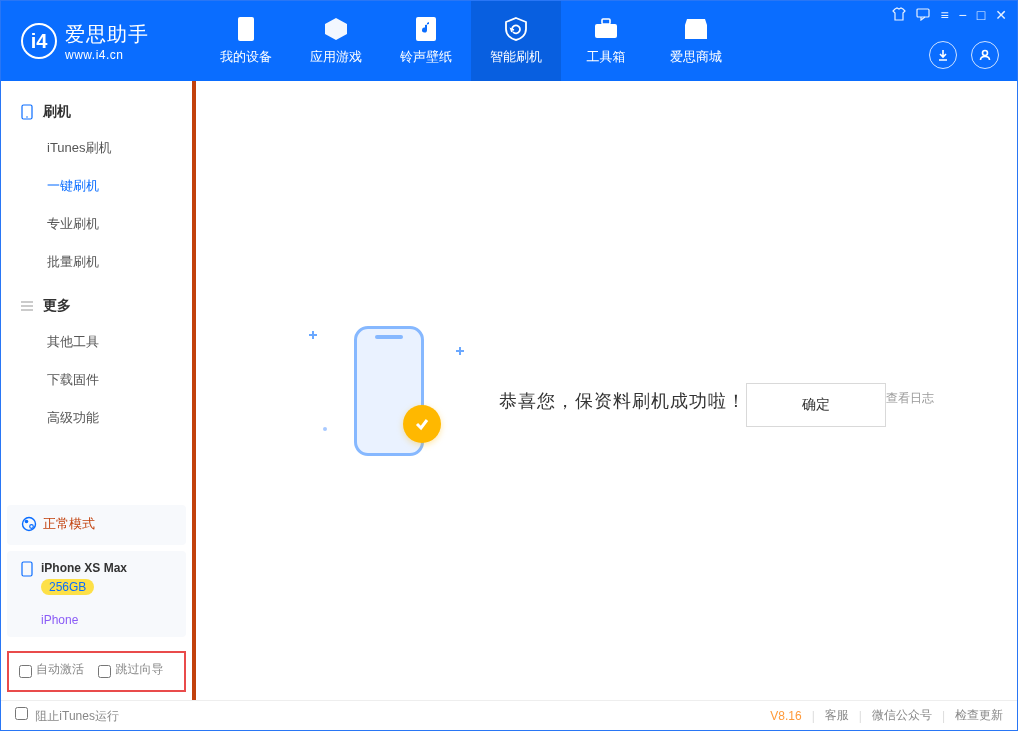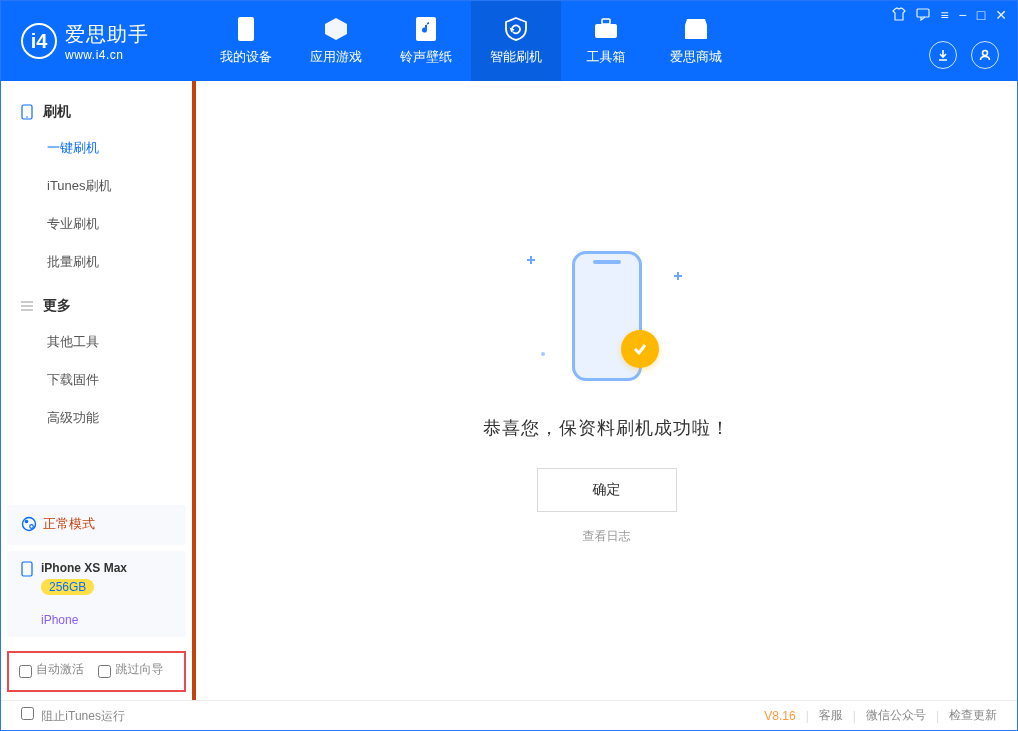--- a/index.html
+++ b/index.html
@@ -45,41 +45,41 @@
 .device-card .devname { font-size: 12px; font-weight: bold; color: #333; display: flex; align-items: center; }
 .device-card .devname .dev-icon { width: 14px; height: 14px; margin-right: 6px; }
 .device-card .cap { display: inline-block; font-size: 12px; color: #0a6dff; background: #fde047; padding: 1px 8px; border-radius: 10px; margin-top: 4px; margin-left: 20px; }
 .device-card .devtype { font-size: 12px; color: #8b5cf6; margin-top: 18px; margin-left: 20px; }
 
 .side-bottom-box { margin: 8px 6px; padding: 8px 10px; border: 2px solid #e94b4b; }
 .side-bottom-box label { display: inline-flex; align-items: flex-end; font-size: 12px; color: #888; margin-right: 10px; cursor: pointer; }
 .side-bottom-box input[type=checkbox] { margin-right: 4px; width: 13px; height: 13px; }
 
 
-.main { flex: 1; position: relative; display: flex; flex-direction: column; align-items: center; justify-content: center; background: #fff; }
+.main { flex: 1; position: relative; display: flex; flex-direction: row; align-items: center; justify-content: center; background: #fff; }
 .success-illustration { position: relative; width: 220px; height: 160px; display: flex; align-items: center; justify-content: center; }
 .phone-shape { width: 70px; height: 130px; border: 3px solid #86b8ff; border-radius: 14px; background: #eaf2ff; position: relative; }
 .phone-shape::before { content: ''; position: absolute; top: 6px; left: 50%; transform: translateX(-50%); width: 28px; height: 4px; background: #86b8ff; border-radius: 2px; }
 .check-badge { position: absolute; right: 58px; bottom: 28px; width: 38px; height: 38px; background: #ffb800; border-radius: 50%; display: flex; align-items: center; justify-content: center; box-shadow: 0 2px 6px rgba(255,184,0,0.35); }
 .check-badge svg { stroke: #fff; stroke-width: 3; fill: none; }
 .sparkle { position: absolute; width: 8px; height: 8px; }
 .sparkle::before, .sparkle::after { content: ''; position: absolute; background: #6aa8ff; }
 .sparkle::before { left: 3px; top: 0; width: 2px; height: 8px; }
 .sparkle::after { top: 3px; left: 0; width: 8px; height: 2px; }
 .sparkle.s1 { top: 20px; left: 30px; }
 .sparkle.s2 { top: 36px; right: 35px; }
 .dot { position: absolute; width: 4px; height: 4px; background: #a8c9ff; border-radius: 50%; }
 .dot.d1 { bottom: 40px; left: 44px; }
 
 .success-text { margin-top: 20px; font-size: 18px; color: #333; letter-spacing: 1px; }
 .confirm-btn { margin-top: 28px; width: 140px; height: 44px; border: 1px solid #d9d9d9; background: #fff; font-size: 14px; color: #333; cursor: pointer; }
 .log-link { margin-top: 16px; font-size: 12px; color: #999; cursor: pointer; }
 
 
-.footer { height: 30px; border-top: 1px solid #eee; display: flex; align-items: center; padding: 0 20px; font-size: 12px; color: #888; }
+.footer { height: 30px; border-top: 1px solid #eee; display: flex; align-items: center; padding: 0 14px; font-size: 12px; color: #888; }
 .footer-left { display: flex; align-items: center; }
 .footer-left input[type=checkbox] { margin-right: 4px; }
 .footer-right { margin-left: auto; display: flex; align-items: center; gap: 10px; }
 .footer-right .version { color: #ff9a3a; }
 .footer-right .divider { color: #ddd; }
 .footer-right .flink { cursor: pointer; }
 </style>
 </head>
 <body>
 
@@ -186,22 +186,22 @@
         <div class="side-group">
           <div class="side-group-header">
             <span class="gh-icon">
                 <svg width="12" height="16" viewBox="0 0 12 16">
                   <rect x="1" y="1" width="10" height="14" rx="1.5" fill="none" stroke="#0a6dff" stroke-width="1.2"></rect>
                   <circle cx="6" cy="13" r="0.8" fill="#0a6dff"></circle>
                 </svg>
               </span>
             <span>刷机</span>
           </div>
+          <div class="side-item">iTunes刷机</div>
           <div class="side-item active">一键刷机</div>
-          <div class="side-item">iTunes刷机</div>
           <div class="side-item">专业刷机</div>
           <div class="side-item">批量刷机</div>
         </div>
 
         <div class="side-group">
           <div class="side-group-header">
             <span class="gh-icon">
                 <svg width="14" height="12" viewBox="0 0 14 12" stroke="#bbb" stroke-width="1.4">
                   <path d="M1 2 H13 M1 6 H13 M1 10 H13"></path>
                 </svg>

